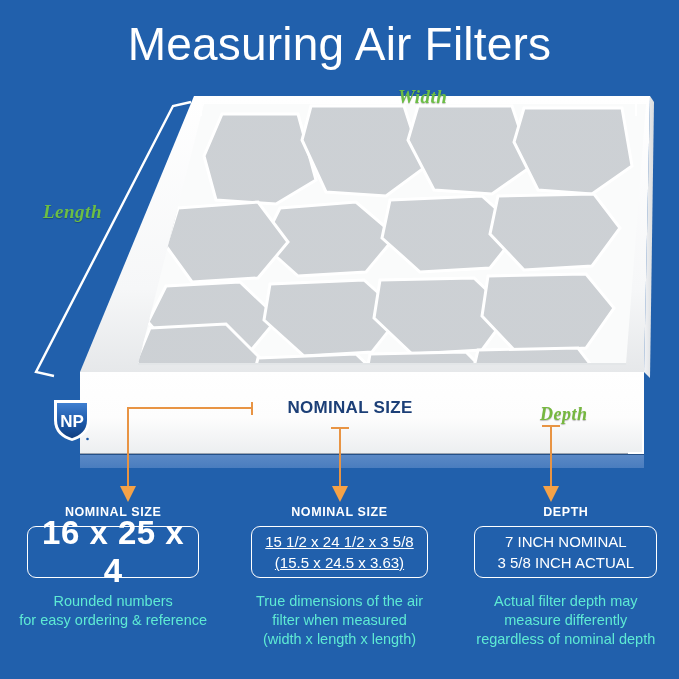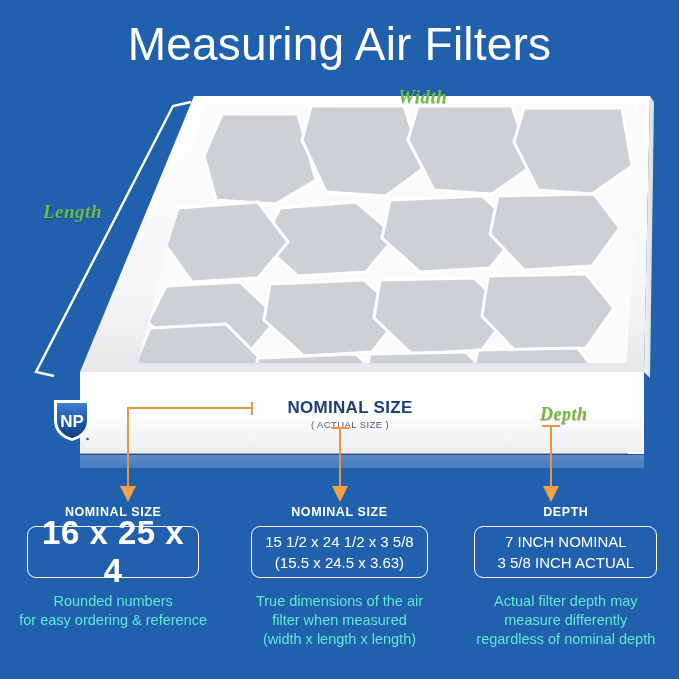--- a/index.html
+++ b/index.html
@@ -152,20 +152,21 @@
   #box-nominal {
     width: 172px; height: 52px;
     font-size: 33px;
     font-weight: bold;
     letter-spacing: 0.5px;
   }
   #box-actual {
     width: 177px; height: 52px;
     font-size: 15px;
     line-height: 21px;
+    text-decoration: underline;
   }
   #box-depth {
     width: 183px; height: 52px;
     font-size: 15px;
     line-height: 21px;
   }
   .col-caption {
     margin-top: 14px;
     color: #5eead4;
     font-size: 14.5px;
@@ -275,21 +276,20 @@
       </linearGradient>
     </defs>
     <path d="M4,4 H40 V24 C40,36 32,42 22,45 C12,42 4,36 4,24 Z" fill="#ffffff"></path>
     <path d="M7,7 H37 V24 C37,34.5 30,39.6 22,42.2 C14,39.6 7,34.5 7,24 Z" fill="url(#shieldG)"></path>
     <text x="22" y="31" text-anchor="middle" font-family="Liberation Sans, sans-serif" font-size="17" font-weight="bold" fill="#ffffff">NP</text>
     <circle cx="37.5" cy="43" r="1.3" fill="#1c58a8"></circle>
   </svg>
 
   <div id="nominal-callout">
     <div class="big">NOMINAL SIZE</div>
-    <div class="small">( ACTUAL SIZE )</div>
   </div>
 
   <svg id="leaders-svg" viewBox="0 0 679 115" aria-hidden="true">
     <g stroke="#e89444" stroke-width="2" fill="none">
 
       <path d="M252,18 L128,18 L128,98"></path>
       <path d="M252,12 L252,25"></path>
 
       <path d="M340,38 L340,98"></path>
       <path d="M331,38 L349,38"></path>

